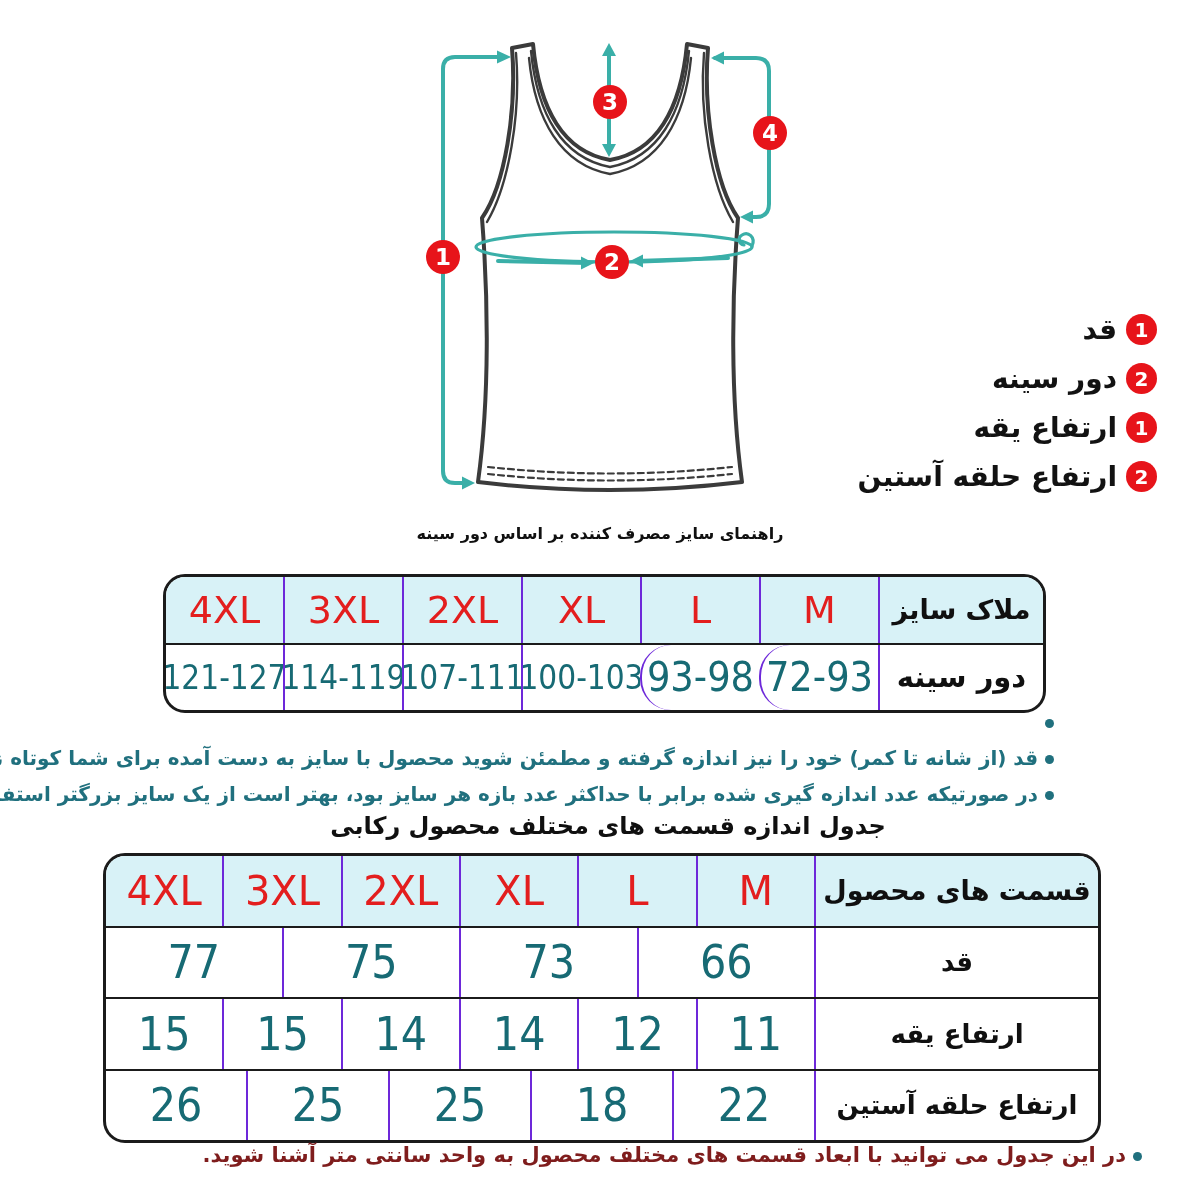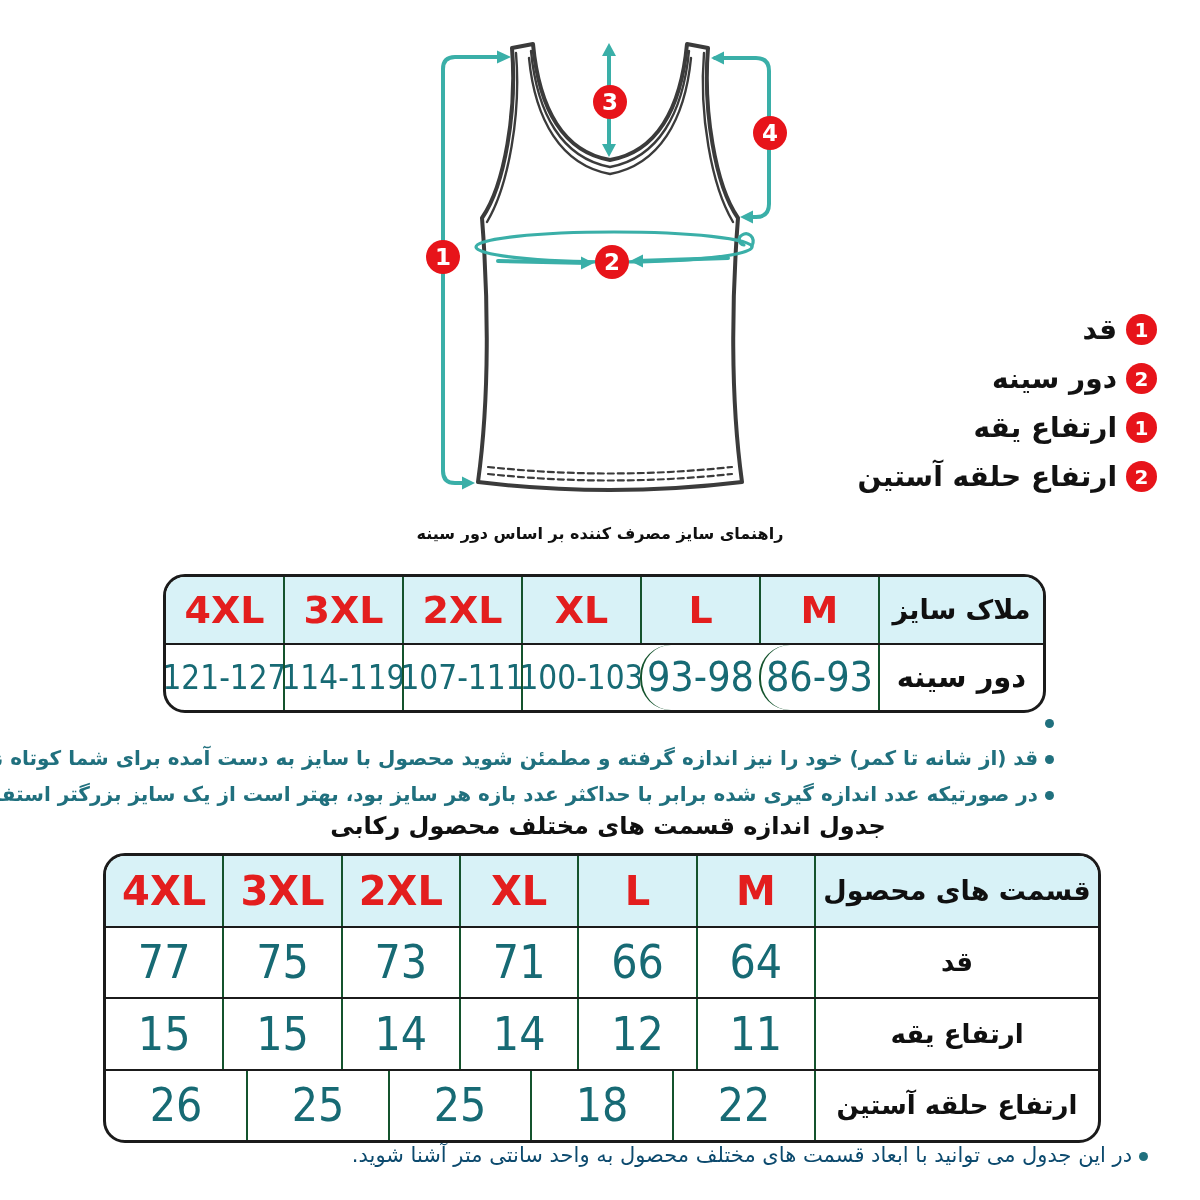--- a/index.html
+++ b/index.html
@@ -27,45 +27,45 @@
     position:absolute;border:3px solid #1b1b1b;border-radius:22px;overflow:hidden;
     display:flex;flex-direction:column;background:#fff;direction:ltr;
   }
   .table-1{left:163px;top:574px;width:877px;height:133px;}
   .table-2{left:103px;top:853px;width:992px;height:284px;}
   .t-row{display:flex;flex:1;border-top:2.5px solid #1b1b1b;}
   .t-row:first-child{border-top:none;}
   .t-head{background:#d8f2f7;}
   .t-cell{
     flex:1;display:flex;align-items:center;justify-content:center;
-    border-left:2px solid #14532d;overflow:hidden;white-space:nowrap;
+    border-left:2px solid #6d28d9;overflow:hidden;white-space:nowrap;
   }
   .t-cell:first-child{border-left:none;}
   .t-label{flex:none;}
   .table-1 .t-label{width:163px;}
   .table-2 .t-label{width:282px;}
-  .size-red{color:#e31e1e;font-size:38px;font-weight:700;direction:ltr;}
+  .size-red{color:#e31e1e;font-size:38px;font-weight:400;direction:ltr;}
   .table-2 .size-red{font-size:40px;}
   .val-teal{color:#176a74;font-stretch:condensed;direction:ltr;}
   .v-sm{font-size:33px;}
   .v-lg{font-size:41px;border-radius:31px;}
   .table-2 .val-teal{font-size:46px;}
   .lbl-black{font-weight:bold;color:#101010;direction:rtl;}
   .lbl-27{font-size:27px;}
   .lbl-29{font-size:29px;}
   .lbl-26{font-size:26px;}
   
   .notes{position:absolute;top:710px;right:146px;direction:rtl;text-align:right;}
   .note-line{font-size:20px;font-weight:bold;color:#20707e;margin-bottom:12px;white-space:nowrap;}
   .note-dot{
     display:inline-block;width:9px;height:9px;border-radius:50%;
     background:#20707e;margin-left:7px;vertical-align:middle;
   }
-  .footer-note{position:absolute;top:1143px;right:52px;direction:rtl;font-size:21px;
-    font-weight:normal;color:#0c4a6e;white-space:nowrap;}
+  .footer-note{position:absolute;top:1143px;right:58px;direction:rtl;font-size:21px;
+    font-weight:bold;color:#7f1d1d;white-space:nowrap;}
 </style>
 </head>
 <body>
 
 <svg class="diagram" viewBox="0 0 430 500">
 
   <g stroke="#3b3b3b" fill="#ffffff" stroke-linejoin="round" stroke-linecap="round">
     <path stroke-width="4" d="M 102,33
       C 107,95 95,170 72,203
       C 78,280 80,380 68,467
@@ -162,21 +162,21 @@
     <div class="t-cell size-red">L</div>
     <div class="t-cell size-red">M</div>
     <div class="t-cell t-label lbl-black lbl-27">ملاک سایز</div>
   </div>
   <div class="t-row">
     <div class="t-cell val-teal v-sm">121-127</div>
     <div class="t-cell val-teal v-sm">114-119</div>
     <div class="t-cell val-teal v-sm">107-111</div>
     <div class="t-cell val-teal v-sm">100-103</div>
     <div class="t-cell val-teal v-lg">93-98</div>
-    <div class="t-cell val-teal v-lg">86-93</div>
+    <div class="t-cell val-teal v-lg">72-93</div>
     <div class="t-cell t-label lbl-black lbl-29">دور سینه</div>
   </div>
 </div>
 
 <div class="notes">
   <div class="note-line"><span class="note-dot"></span></div>
   <div class="note-line"><span class="note-dot"></span><span>قد (از شانه تا کمر) خود را نیز اندازه گرفته و مطمئن شوید محصول با سایز به دست آمده برای شما کوتاه نباشد.</span></div>
   <div class="note-line"><span class="note-dot"></span><span>در صورتیکه عدد اندازه گیری شده برابر با حداکثر عدد بازه هر سایز بود، بهتر است از یک سایز بزرگتر استفاده نمایید.</span></div>
 </div>
 
@@ -189,23 +189,21 @@
     <div class="t-cell size-red">2XL</div>
     <div class="t-cell size-red">XL</div>
     <div class="t-cell size-red">L</div>
     <div class="t-cell size-red">M</div>
     <div class="t-cell t-label lbl-black lbl-27">قسمت های محصول</div>
   </div>
   <div class="t-row">
     <div class="t-cell val-teal">77</div>
     <div class="t-cell val-teal">75</div>
     <div class="t-cell val-teal">73</div>
-    <div class="t-cell val-teal">71</div>
     <div class="t-cell val-teal">66</div>
-    <div class="t-cell val-teal">64</div>
     <div class="t-cell t-label lbl-black lbl-26">قد</div>
   </div>
   <div class="t-row">
     <div class="t-cell val-teal">15</div>
     <div class="t-cell val-teal">15</div>
     <div class="t-cell val-teal">14</div>
     <div class="t-cell val-teal">14</div>
     <div class="t-cell val-teal">12</div>
     <div class="t-cell val-teal">11</div>
     <div class="t-cell t-label lbl-black lbl-26">ارتفاع یقه</div>

